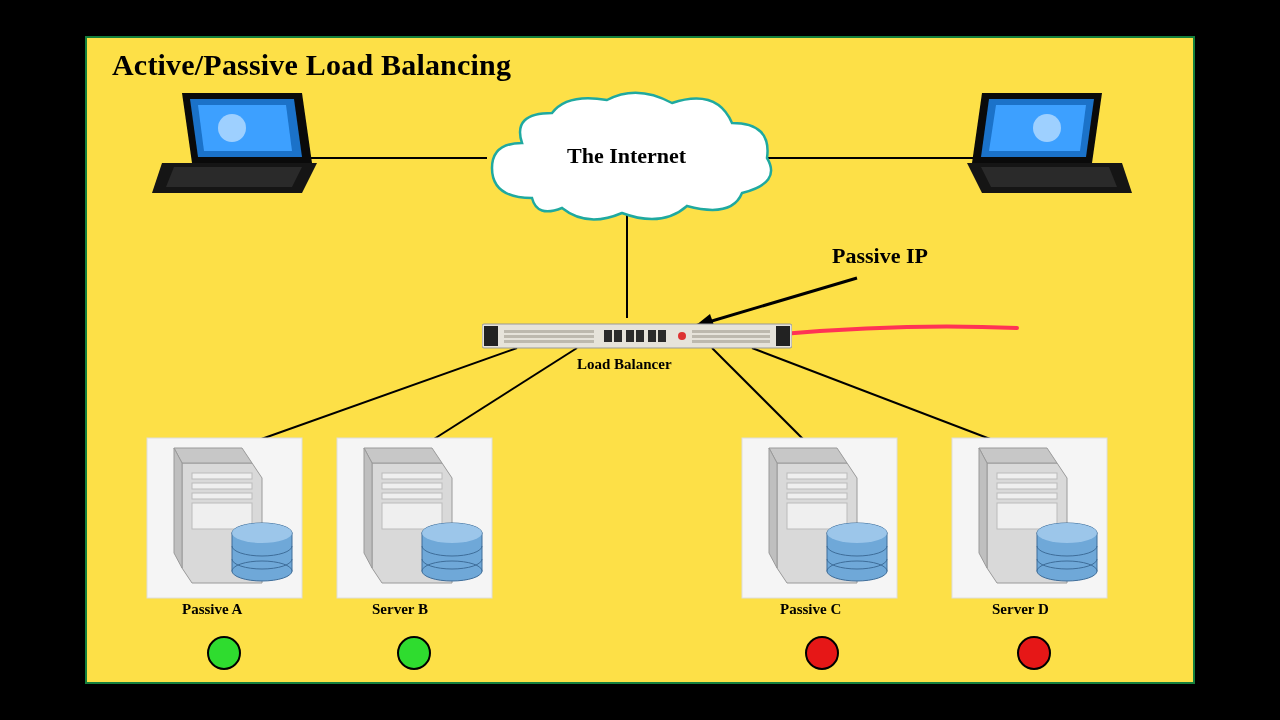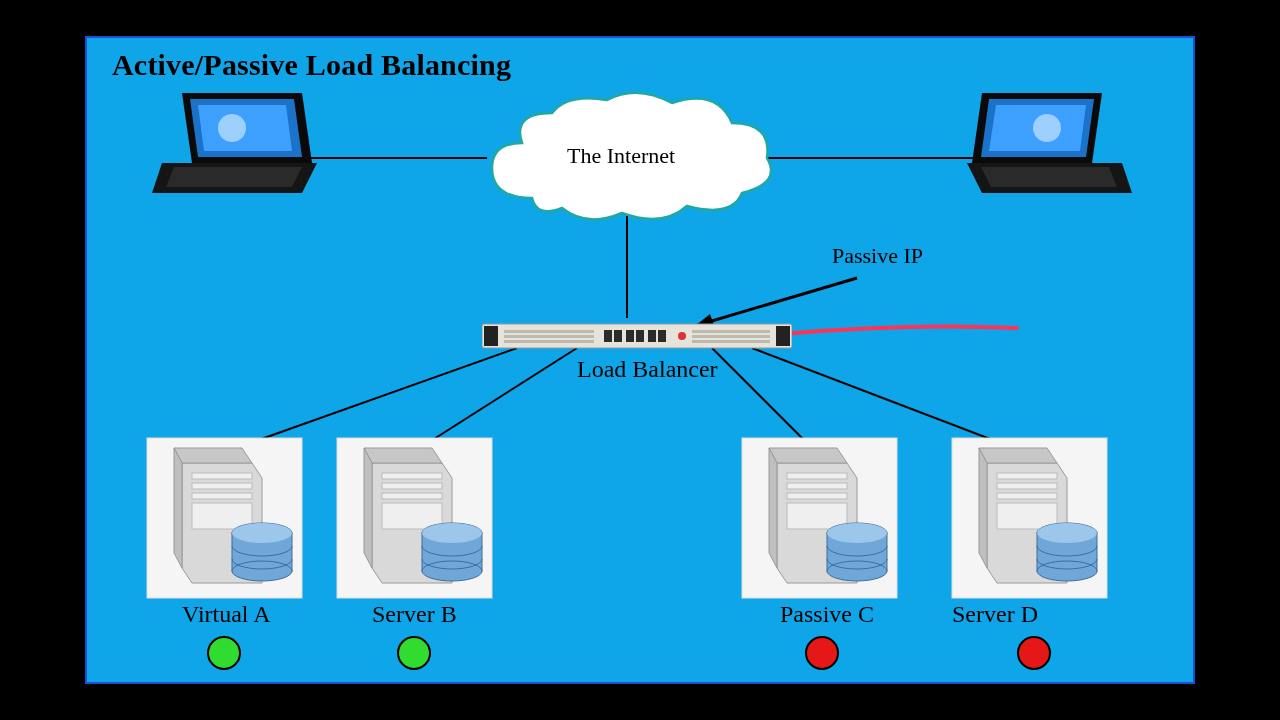--- a/index.html
+++ b/index.html
@@ -1,20 +1,20 @@
 <!DOCTYPE html>
 <html><head>
 <meta charset="utf-8">
 <style>
   html,body{margin:0;padding:0;background:#000;width:1280px;height:720px;overflow:hidden;font-family:Georgia,"Times New Roman",serif}
-  .stage{position:absolute;left:85px;top:36px;width:1110px;height:648px;background:#0ea5e9;border:2px solid #1d4ed8;box-sizing:border-box}
+  .stage{position:absolute;left:85px;top:36px;width:1110px;height:648px;background:#fde047;border:2px solid #15803d;box-sizing:border-box}
   .abs{position:absolute}
   .title{left:25px;top:10px;font-weight:900;font-size:30px;letter-spacing:.2px}
-  .lbl{font-size:22px;font-weight:400}
-  .lbl-sm{font-size:24px;font-weight:400}
+  .lbl{font-size:22px;font-weight:700}
+  .lbl-sm{font-size:15px;font-weight:700}
   .dot{width:34px;height:34px;border-radius:50%;border:2px solid #000;box-sizing:border-box}
   .green{background:#2fdc2f}
   .red{background:#e61717}
   svg{position:absolute;left:0;top:0}
 </style>
 </head>
 <body>
 
 <div class="stage">
 
@@ -165,23 +165,23 @@
     <g>
       <ellipse cx="100" cy="90" rx="30" ry="10" fill="#6fa8d8" stroke="#3e6d99"></ellipse>
       <rect x="70" y="90" width="60" height="38" fill="#6fa8d8" stroke="#3e6d99"></rect>
       <ellipse cx="100" cy="128" rx="30" ry="10" fill="#6fa8d8" stroke="#3e6d99"></ellipse>
       <ellipse cx="100" cy="90" rx="30" ry="10" fill="#9cc6ea"></ellipse>
       <path d="M70 103 a30 10 0 0 0 60 0" fill="none" stroke="#3e6d99"></path>
       <path d="M70 116 a30 10 0 0 0 60 0" fill="none" stroke="#3e6d99"></path>
     </g>
   </svg>
 
-  <div class="abs lbl-sm" style="left:95px;top:563px">Virtual A</div>
+  <div class="abs lbl-sm" style="left:95px;top:563px">Passive A</div>
   <div class="abs lbl-sm" style="left:285px;top:563px">Server B</div>
   <div class="abs lbl-sm" style="left:693px;top:563px">Passive C</div>
-  <div class="abs lbl-sm" style="left:865px;top:563px">Server D</div>
+  <div class="abs lbl-sm" style="left:905px;top:563px">Server D</div>
 
   <div class="abs dot green" style="left:120px;top:598px"></div>
   <div class="abs dot green" style="left:310px;top:598px"></div>
   <div class="abs dot red" style="left:718px;top:598px"></div>
   <div class="abs dot red" style="left:930px;top:598px"></div>
 
 </div>
 
 </body></html>

